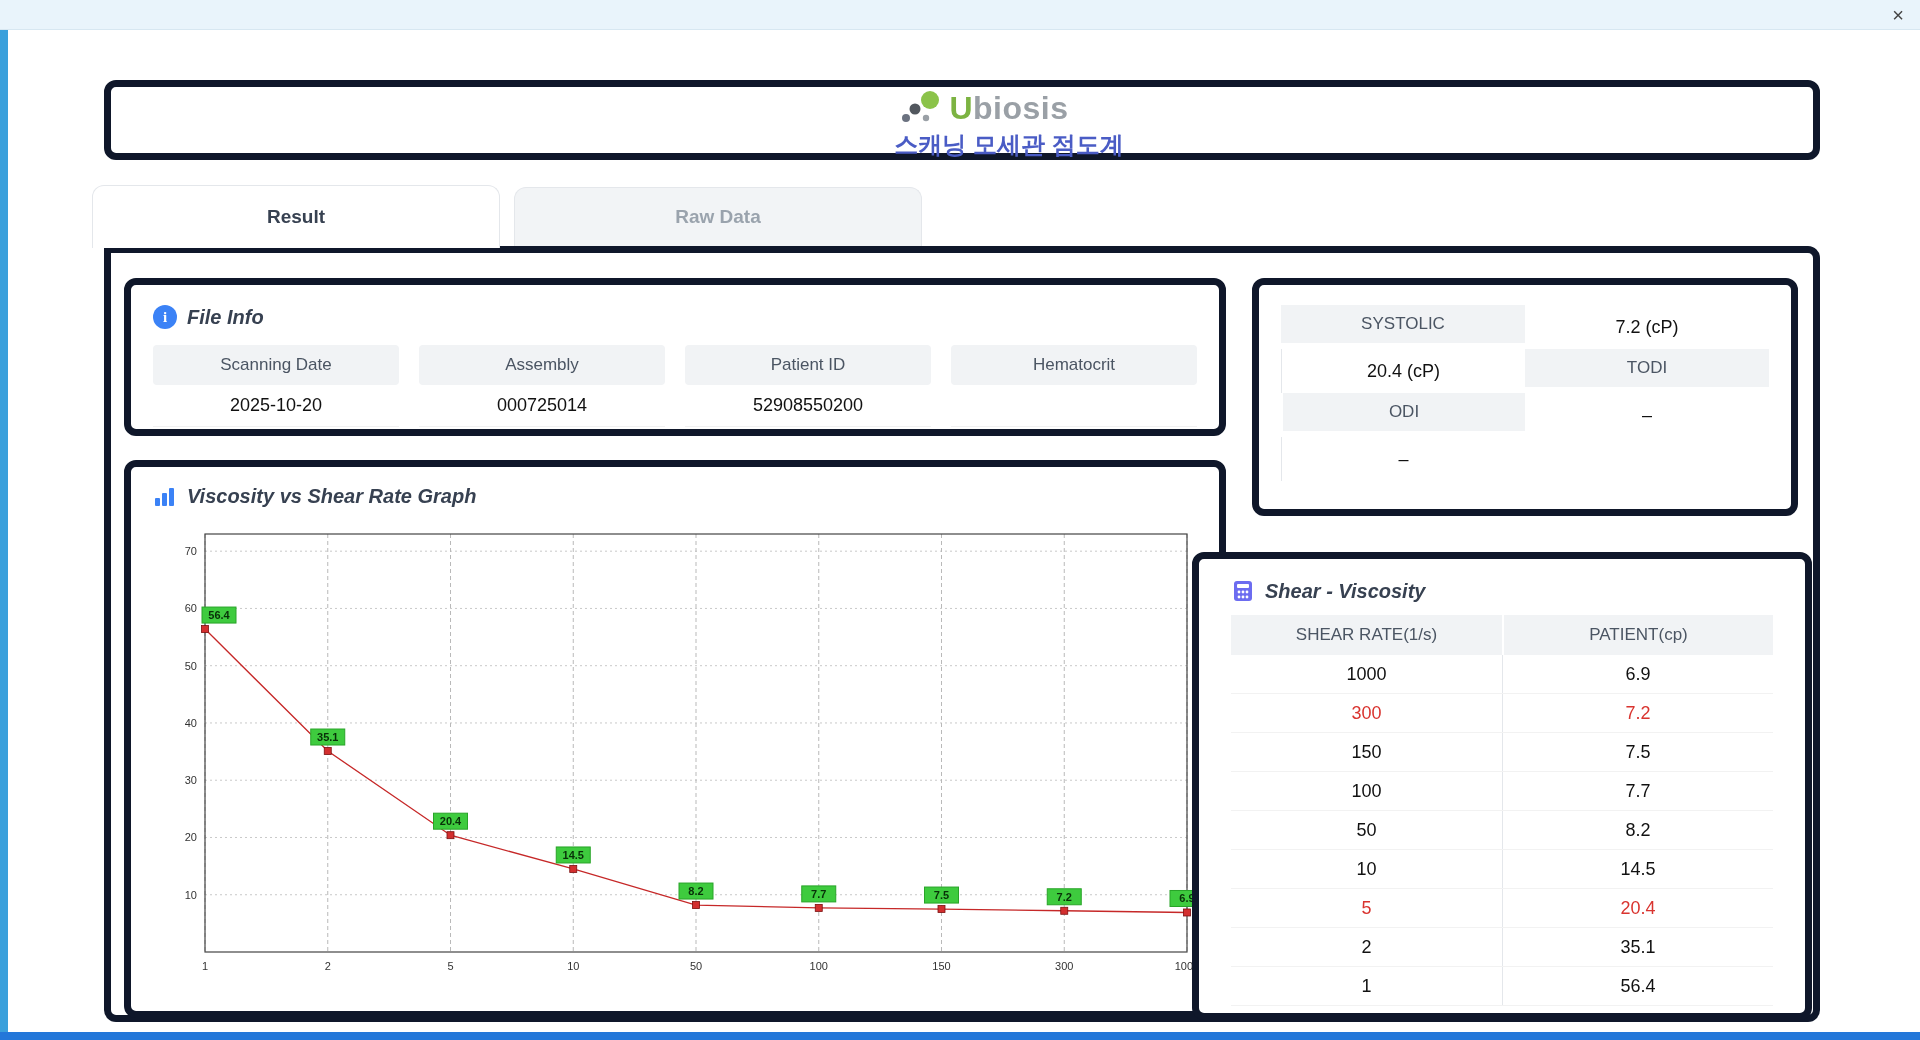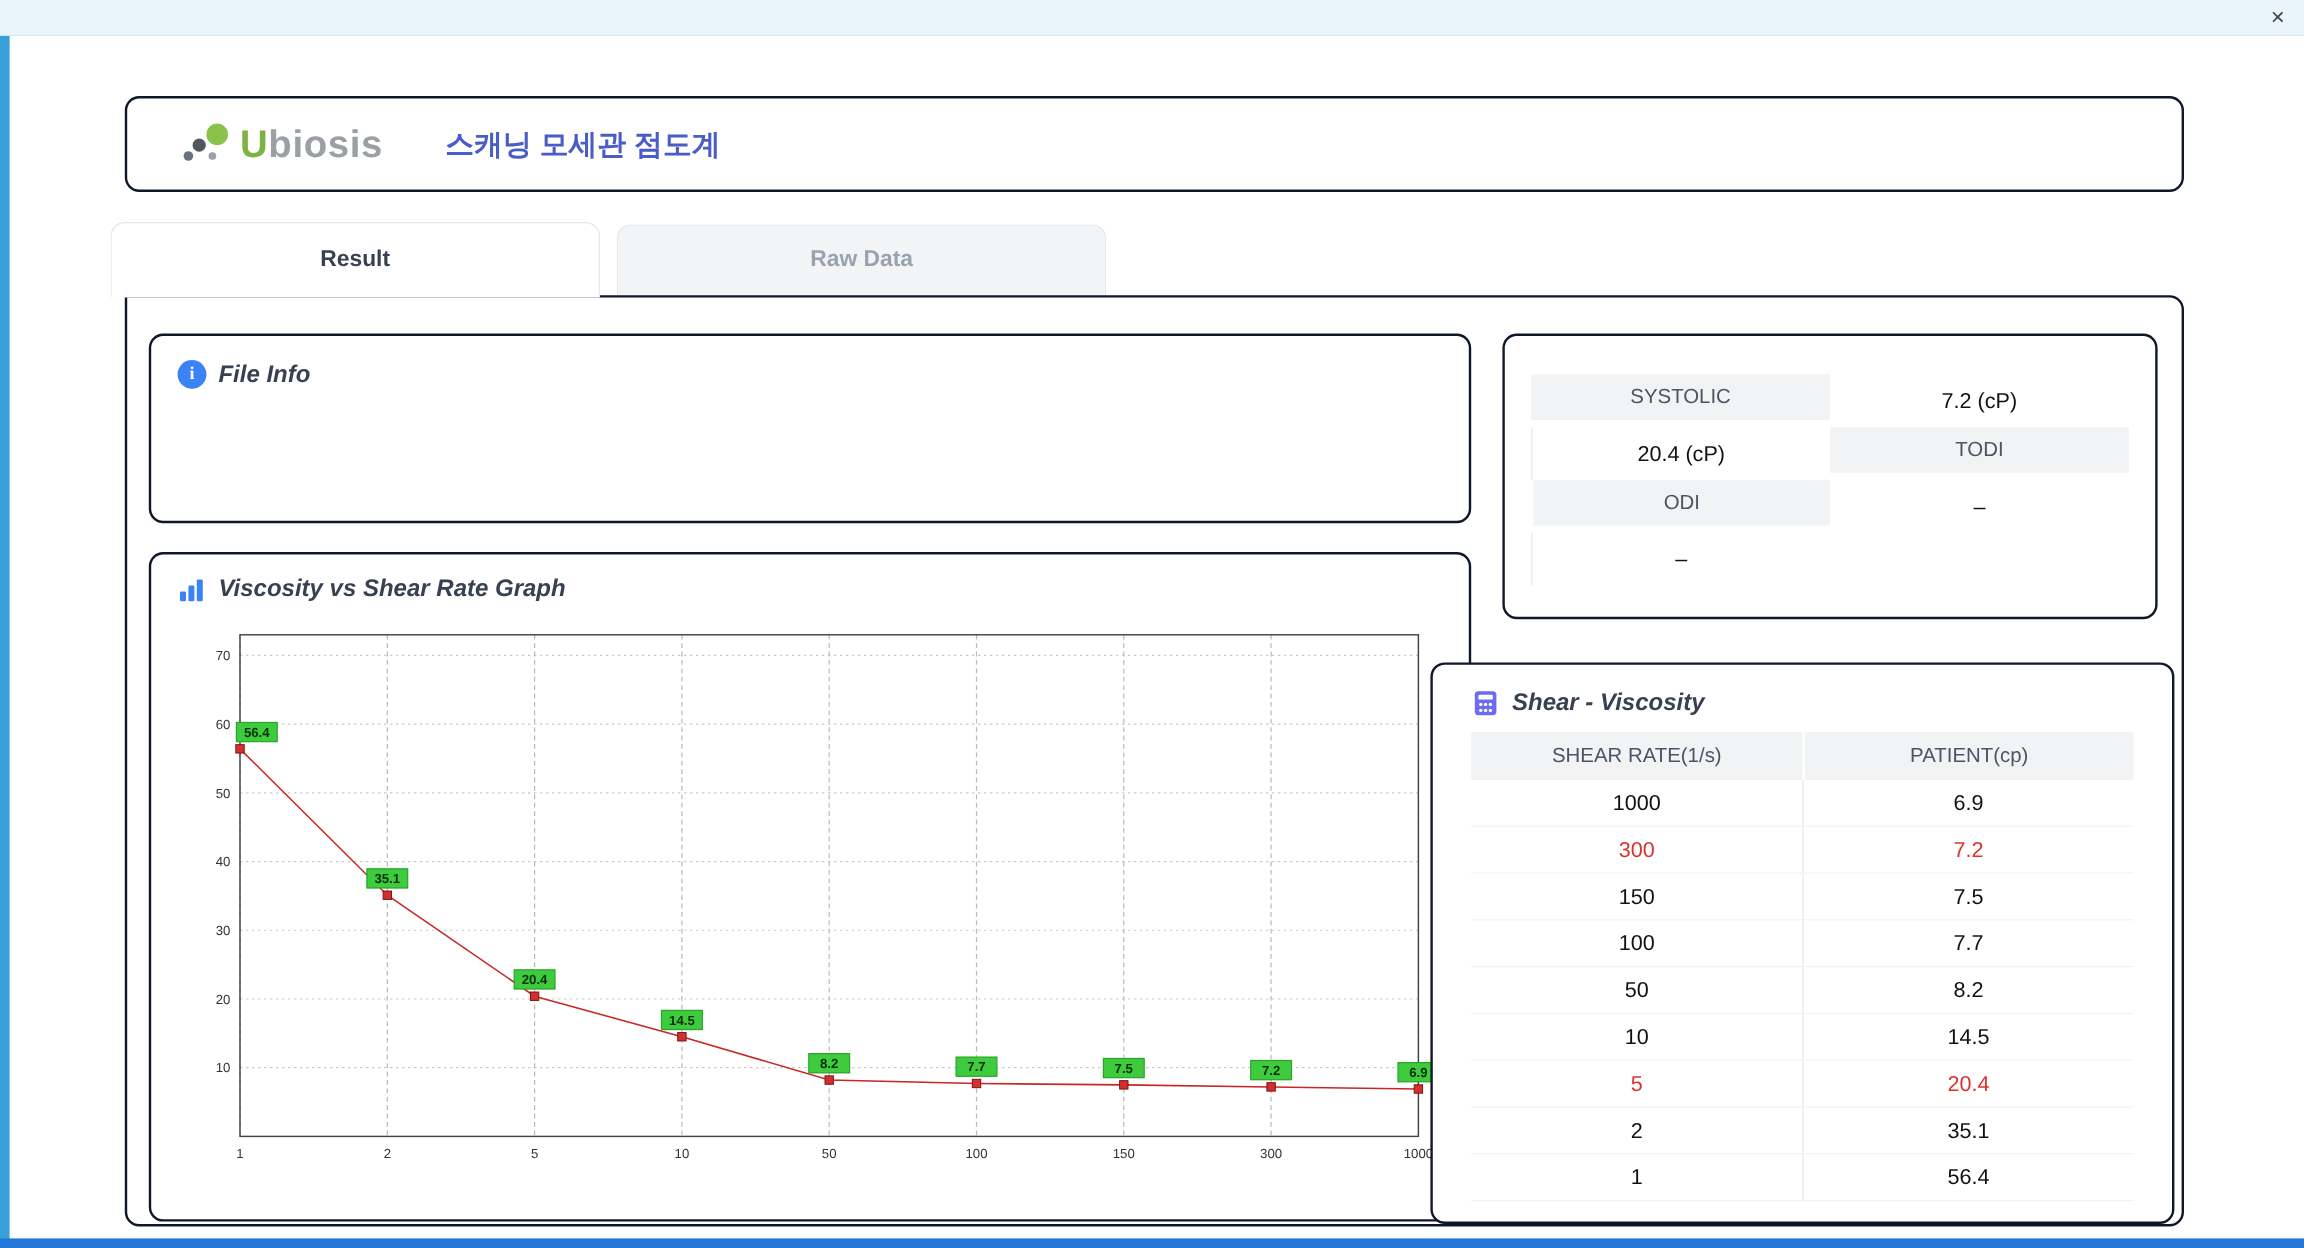--- a/index.html
+++ b/index.html
@@ -4,21 +4,21 @@
 <style>
   * { margin:0; padding:0; box-sizing:border-box; }
   html,body { width:1920px; height:1040px; }
   body { font-family:"Liberation Sans",sans-serif; background:#ffffff; position:relative; overflow:hidden; color:#222; }
 
   .titlebar { position:absolute; left:0; top:0; width:1920px; height:30px; background:#e9f4fb; border-bottom:1px solid #d7e7f1; z-index:10; }
   .close-btn { position:absolute; right:16px; top:2px; font-size:20px; color:#444; cursor:pointer; line-height:26px; }
   .left-strip { position:absolute; left:0; top:0; width:8px; height:1040px; background:var(--window-blue,#2e9fe0); z-index:5; }
   .bottom-strip { position:absolute; left:0; bottom:0; width:1920px; height:8px; background:var(--window-blue-dark,#2377d9); z-index:6; }
 
-  .card { position:absolute; background:#fff; border:2px solid #0f172a; border-radius:12px; }
+  .card { position:absolute; background:#fff; border:7px solid #0f172a; border-radius:12px;flex-direction:column; }
 
   
   .app-header { left:104px; top:80px; width:1716px; height:80px; display:flex; align-items:center; padding-left:42px; }
   .logo { display:flex; align-items:center; gap:6px; }
   .logo-text { font-size:32px; font-weight:700; color:#9aa0a6; letter-spacing:0.5px; }
   .logo-text::first-letter { color:var(--logo-green,#7cb342); }
   .app-title { margin-left:52px; font-size:24px; font-weight:700; color:var(--title-blue,#4a5cc5); }
 
   
   .tab { position:absolute; display:flex; align-items:center; justify-content:center; font-size:19px; border:1px solid #e4e7eb; border-bottom:none; border-radius:12px 12px 0 0; cursor:pointer; }
@@ -36,21 +36,21 @@
   .file-info-fields { display:grid; grid-template-columns:repeat(4,1fr); gap:20px; margin-top:16px; }
   .field-label { background:#f1f3f5; border-radius:4px; height:40px; display:flex; align-items:center; justify-content:center; font-size:17px; color:#4b5563; }
   .field-value { height:42px; display:flex; align-items:center; justify-content:center; font-size:18px; color:#111; border-bottom:1px solid #f1f1f1; }
 
   
   .graph-card { left:124px; top:460px; width:1102px; height:558px; padding:18px 22px; z-index:4; }
   .chart-wrap { margin-top:8px; }
 
   
   .bv-card { left:1252px; top:278px; width:546px; height:238px; padding:20px 22px; z-index:4; }
-  .bv-grid { display:grid; grid-template-columns:1fr 1fr; margin-top:12px; }
+  .bv-grid { display:grid; grid-template-columns:1fr 1fr; }
   .bv-head { background:#f1f3f5; height:38px; display:flex; align-items:center; justify-content:center; font-size:17px; color:#4b5563; }
   .bv-val { height:44px; display:flex; align-items:center; justify-content:center; font-size:18px; color:#111; }
   .col-div { border-left:1px solid #e4e7eb; }
   .head-div { border-left:2px solid #ffffff; }
 
   .sv-card { left:1192px; top:552px; width:620px; height:468px; padding:20px 32px; z-index:4; }
   .sv-grid { display:grid; grid-template-columns:1fr 1fr; margin-top:12px; }
   .sv-head { background:#f1f3f5; height:40px; display:flex; align-items:center; justify-content:center; font-size:17px; color:#4b5563; }
   .sv-body { }
   .sv-row { display:grid; grid-template-columns:1fr 1fr; border-bottom:1px solid #f2f2f2; }
@@ -88,20 +88,38 @@
 <div class="tab tab-result">Result</div>
 <div class="tab tab-raw">Raw Data</div>
 
 <div class="card content-panel"></div>
 
 <div class="card file-info-card">
   <div class="card-title-row">
     <span class="info-icon">i</span>
     <span class="card-title">File Info</span>
   </div>
+  <div class="file-info-fields">
+      <div>
+        <div class="field-label">Scanning Date</div>
+        <div class="field-value">2025-10-20</div>
+      </div>
+      <div>
+        <div class="field-label">Assembly</div>
+        <div class="field-value">000725014</div>
+      </div>
+      <div>
+        <div class="field-label">Patient ID</div>
+        <div class="field-value">52908550200</div>
+      </div>
+      <div>
+        <div class="field-label">Hematocrit</div>
+        <div class="field-value"></div>
+      </div>
+    </div>
 </div>
 
 <div class="card graph-card">
   <div class="card-title-row">
     <span class="icon-box">
       <svg width="24" height="22" viewBox="0 0 24 22">
         <rect x="2" y="12" width="5" height="8" rx="1" fill="#3b82f6"></rect>
         <rect x="9" y="7" width="5" height="13" rx="1" fill="#3b82f6"></rect>
         <rect x="16" y="2" width="5" height="18" rx="1" fill="#3b82f6"></rect>
       </svg>

